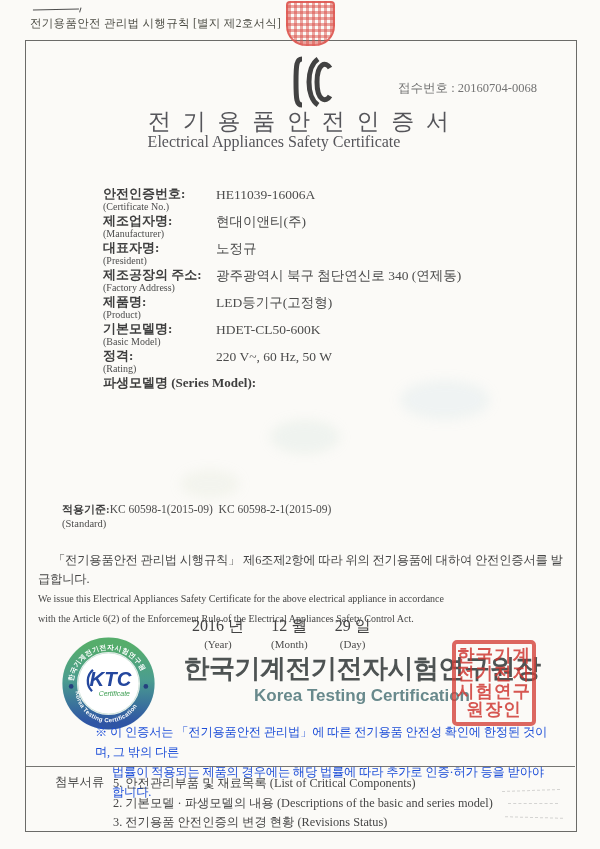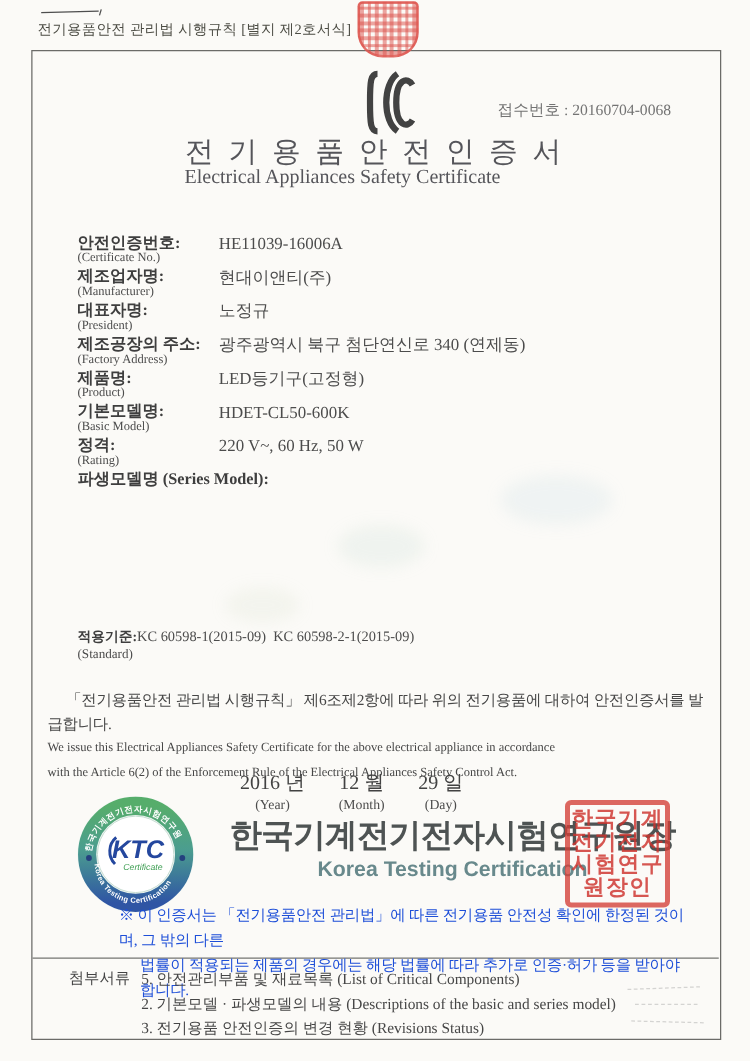--- a/index.html
+++ b/index.html
@@ -30,21 +30,21 @@
   
   .kc-mark{left:293px;top:56px;}
   
   .receipt{left:398px;top:80px;font-size:12.5px;color:#737373;}
   
   .title-ko{left:0;top:106px;width:600px;text-align:center;font-size:23px;letter-spacing:3px;color:#55555a;font-weight:500;}
   .title-en{left:0;top:133px;width:548px;text-align:center;font-size:16px;color:#55555a;}
   
   .fields{left:62px;top:187px;width:480px;}
   .field-row{display:flex;align-items:flex-start;min-height:25.5px;margin-bottom:1.5px;}
-  .field-label{width:113px;flex:0 0 113px;}
+  .field-label{width:113px;flex:0 0 113px;margin-left:41px;}
   .field-ko{font-size:13px;font-weight:bold;color:#3e3e3e;line-height:14px;white-space:nowrap;}
   .field-en{font-size:10px;color:#4c4c4c;line-height:11.5px;}
   .field-en:empty{display:none;}
   .field-value{font-size:13.5px;color:#4c4c4c;line-height:15px;white-space:nowrap;}
   
   .standard{left:62px;top:502px;}
   .standard-line{display:flex;align-items:baseline;}
   .standard-ko{font-size:11px;font-weight:bold;color:#3e3e3e;margin-right:0;}
   .standard-value{font-size:11.5px;color:#4c4c4c;white-space:pre;}
   .standard-en{font-size:10.5px;color:#4c4c4c;line-height:13px;}

